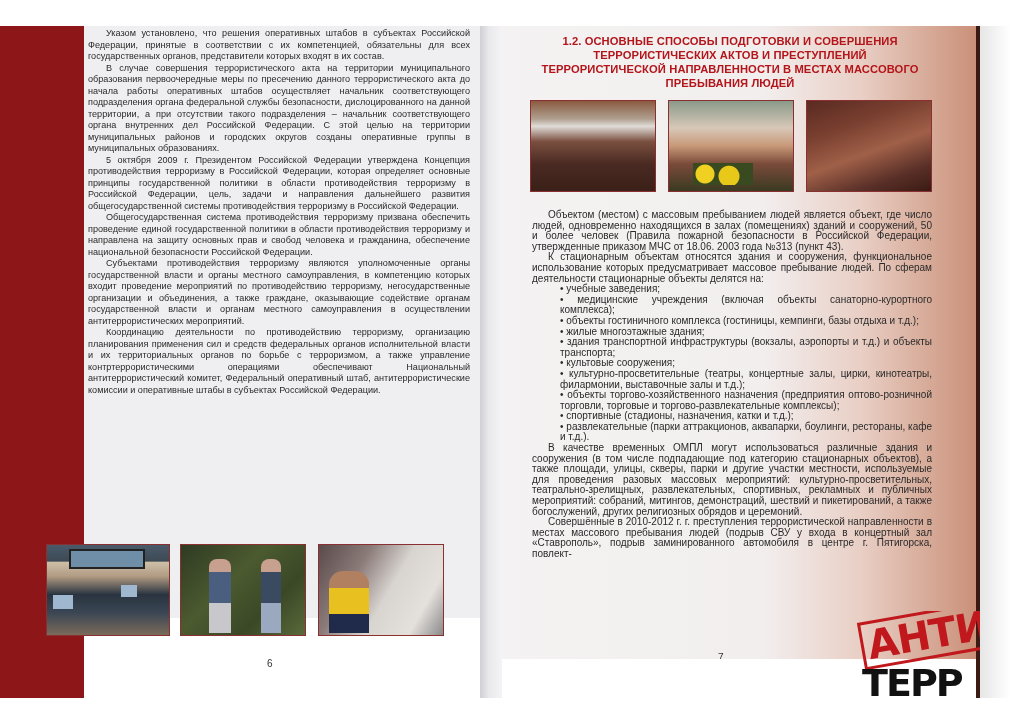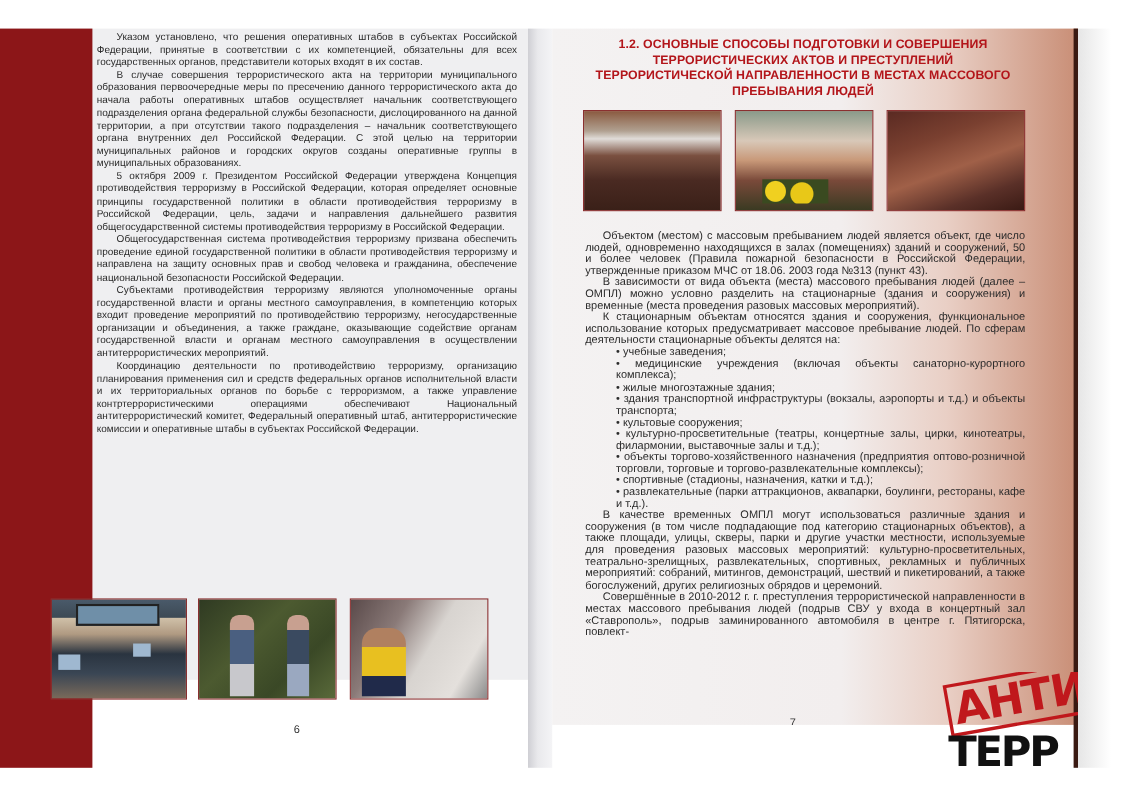--- a/index.html
+++ b/index.html
@@ -109,25 +109,25 @@
     <div class="photos-top">
       <div class="photo" style="left:0;top:0;width:126px;height:92px;background:linear-gradient(180deg,#8a5a40 0%,#b0a090 20%,#e0dcd8 28%,#7a5040 45%,#4a2a22 70%,#3a2018 100%);"></div>
       <div class="photo" style="left:138px;top:0;width:126px;height:92px;background:linear-gradient(180deg,#8a9a8a 0%,#d8c8b8 30%,#c89878 50%,#7a4a3a 70%,#3a3a22 100%);">
         <div style="position:absolute;left:24px;top:62px;width:60px;height:22px;background:radial-gradient(circle at 20% 50%,#f0d020 0 9px,transparent 10px),radial-gradient(circle at 60% 60%,#e8c818 0 10px,transparent 11px),#3a4a20;"></div>
       </div>
       <div class="photo" style="left:276px;top:0;width:126px;height:92px;background:linear-gradient(160deg,#5a2a22 0%,#7a4030 30%,#a06048 55%,#5a3028 80%,#3a1a14 100%);"></div>
     </div>
 
     <div class="right-text">
       <p>Объектом (местом) с массовым пребыванием людей является объект, где число людей, одновременно находящихся в залах (помещениях) зданий и сооружений, 50 и более человек (Правила пожарной безопасности в Российской Федерации, утвержденные приказом МЧС от 18.06. 2003 года №313 (пункт 43).</p>
-      <p>В зависимости от вида объекта (места) массового пребывания людей (далее – ОМПЛ) можно условно разделить на стационарные (здания и сооружения) и временные (места проведения разовых массовых мероприятий).</p>
       <p>К стационарным объектам относятся здания и сооружения, функциональное использование которых предусматривает массовое пребывание людей. По сферам деятельности стационарные объекты делятся на:</p>
       <ul>
         <li>учебные заведения;</li>
         <li>медицинские учреждения (включая объекты санаторно-курортного комплекса);</li>
+        <li>объекты гостиничного комплекса (гостиницы, кемпинги, базы отдыха и т.д.);</li>
         <li>жилые многоэтажные здания;</li>
         <li>здания транспортной инфраструктуры (вокзалы, аэропорты и т.д.) и объекты транспорта;</li>
         <li>культовые сооружения;</li>
         <li>культурно-просветительные (театры, концертные залы, цирки, кинотеатры, филармонии, выставочные залы и т.д.);</li>
         <li>объекты торгово-хозяйственного назначения (предприятия оптово-розничной торговли, торговые и торгово-развлекательные комплексы);</li>
         <li>спортивные (стадионы, назначения, катки и т.д.);</li>
         <li>развлекательные (парки аттракционов, аквапарки, боулинги, рестораны, кафе и т.д.).</li>
       </ul>
       <p>В качестве временных ОМПЛ могут использоваться различные здания и сооружения (в том числе подпадающие под категорию стационарных объектов), а также площади, улицы, скверы, парки и другие участки местности, используемые для проведения разовых массовых мероприятий: культурно-просветительных, театрально-зрелищных, развлекательных, спортивных, рекламных и публичных мероприятий: собраний, митингов, демонстраций, шествий и пикетирований, а также богослужений, других религиозных обрядов и церемоний.</p>
       <p>Совершённые в 2010-2012 г. г. преступления террористической направленности в местах массового пребывания людей (подрыв СВУ у входа в концертный зал «Ставрополь», подрыв заминированного автомобиля в центре г. Пятигорска, повлект-</p>

